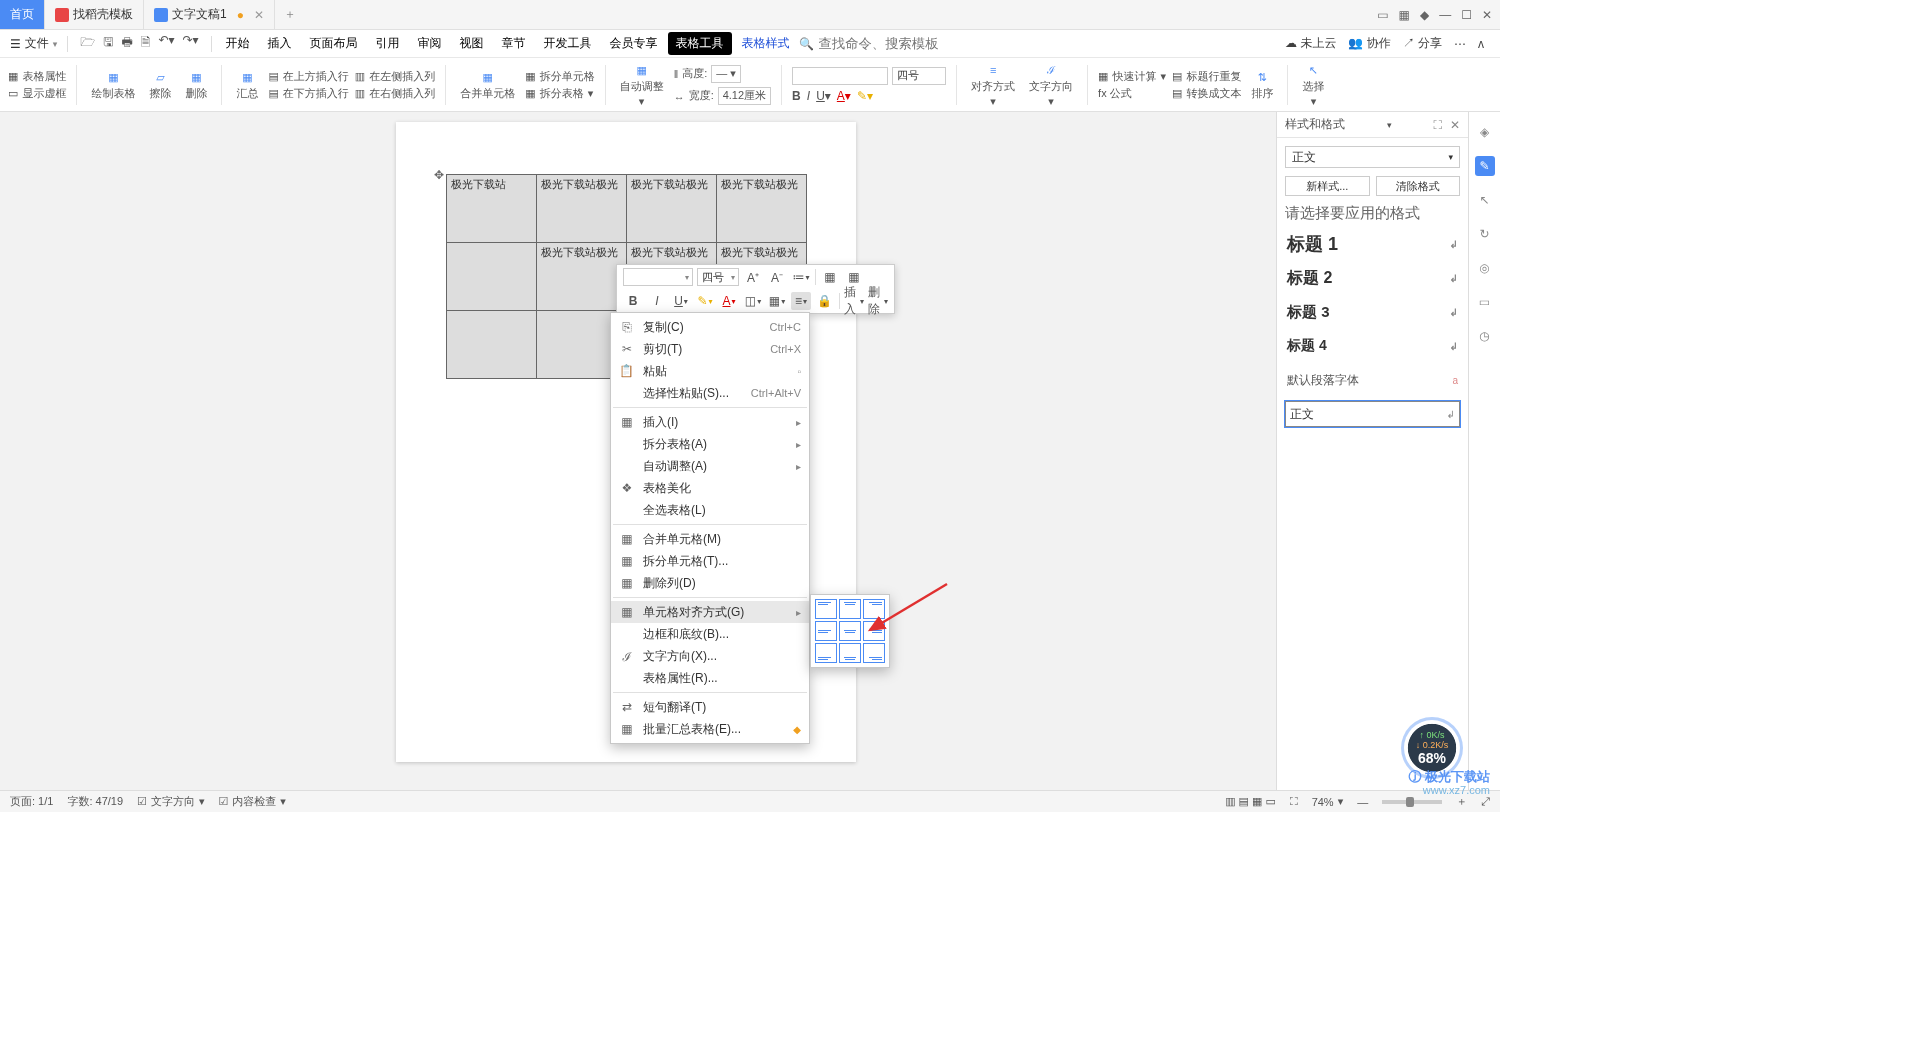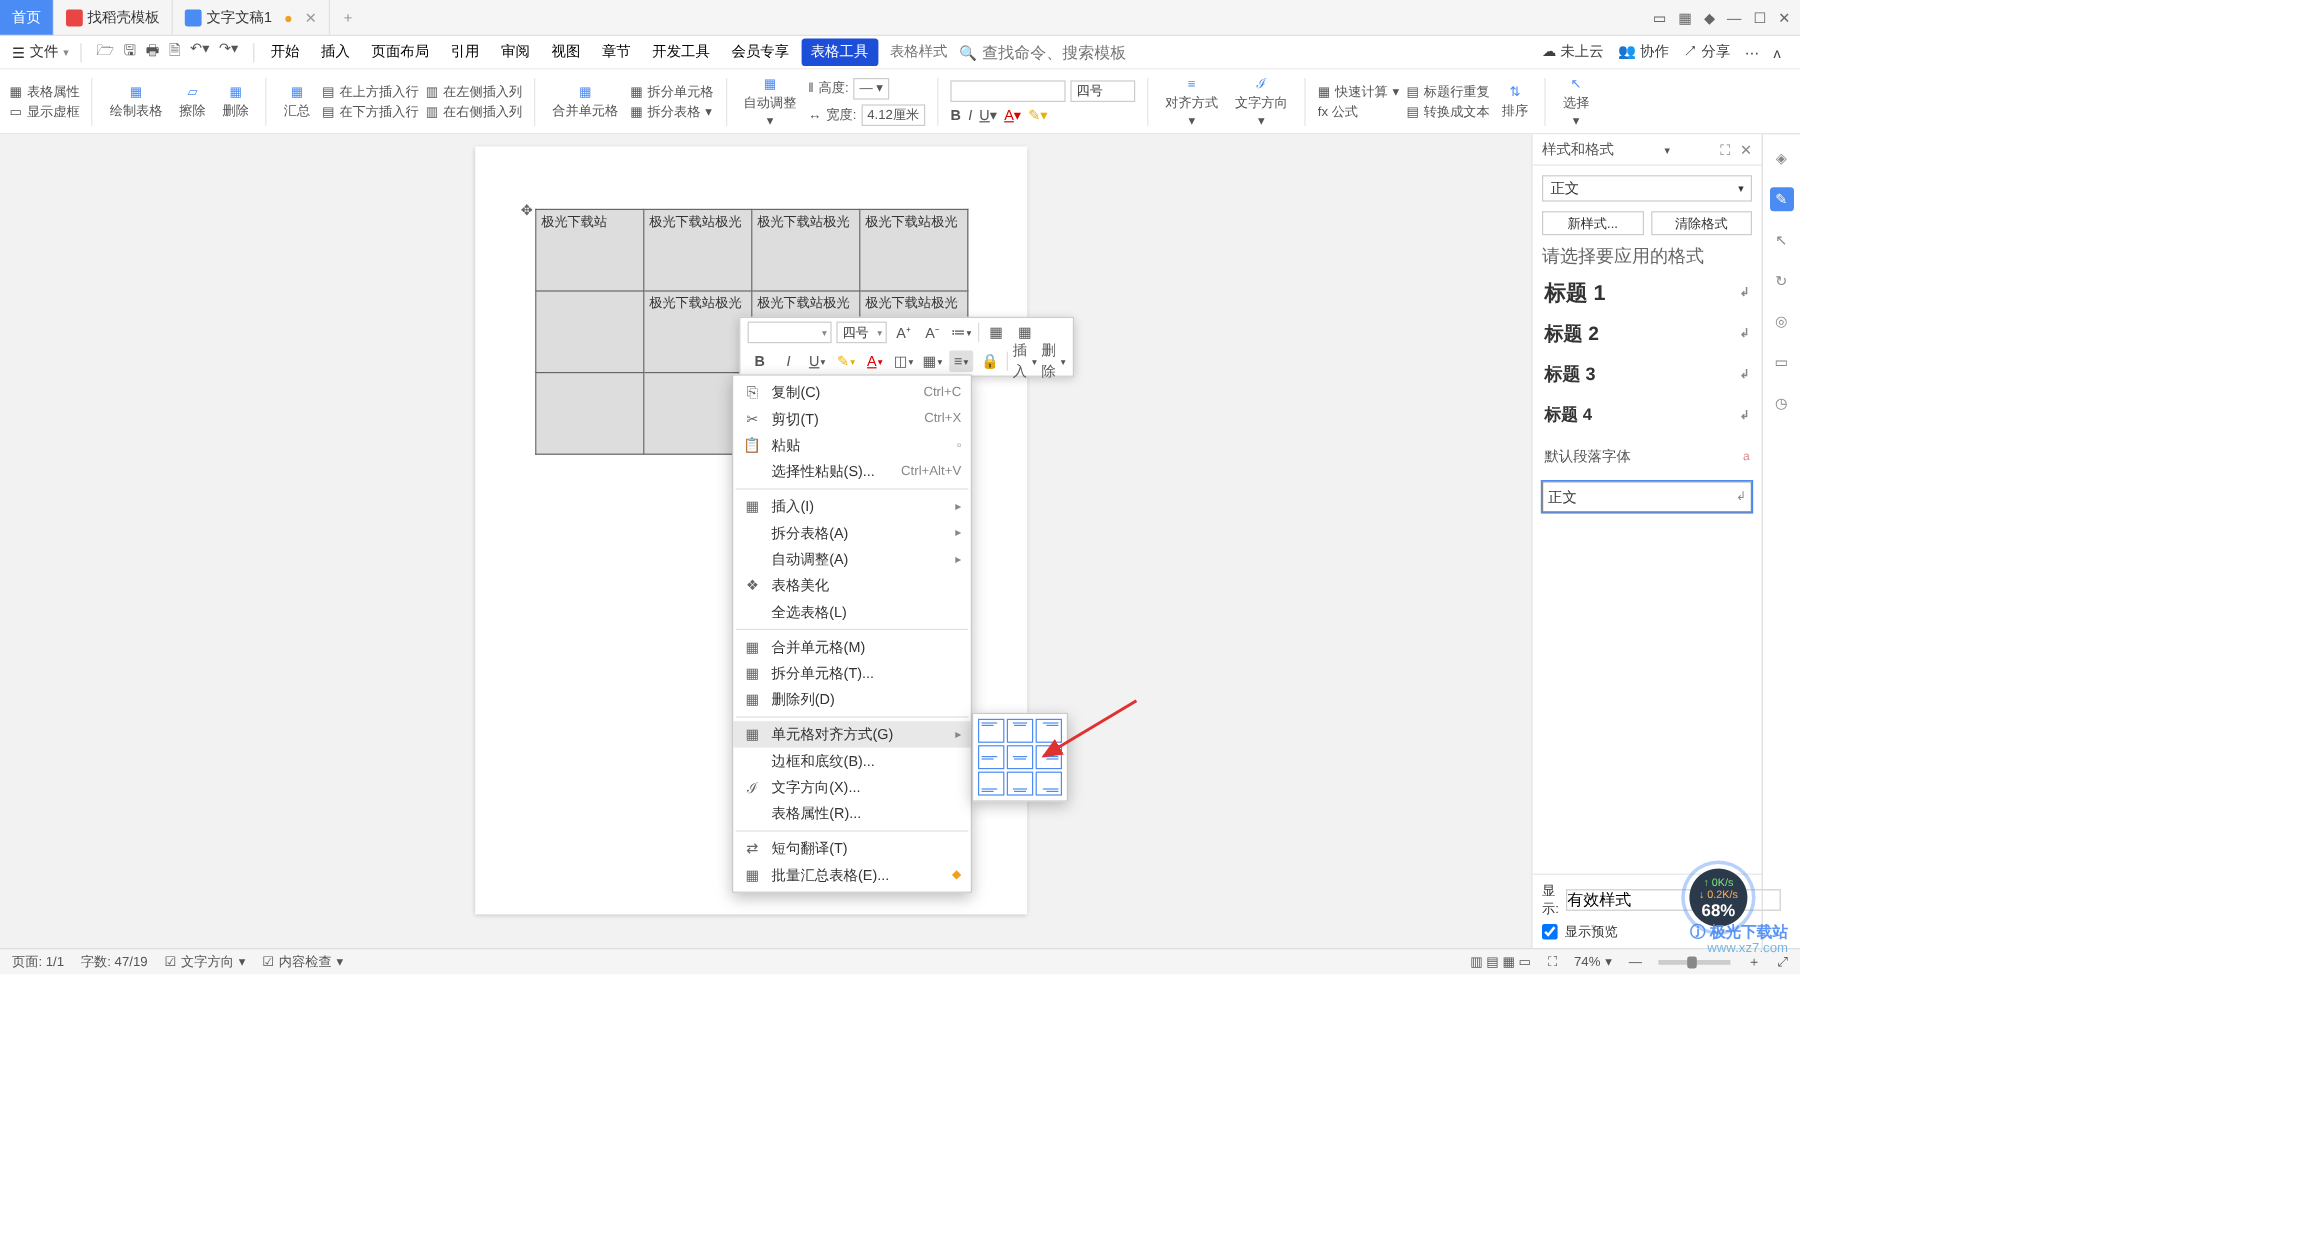--- a/index.html
+++ b/index.html
@@ -17,22 +17,22 @@
 .titlebar-spacer { flex: 1; }
 .titlebar-right { display: flex; align-items: center; gap: 10px; padding: 0 8px; color: #666; }
 .titlebar-right span { cursor: pointer; }
 
 
 .menubar { height: 28px; display: flex; align-items: center; padding: 0 6px; gap: 2px; border-bottom: 1px solid #e8e8e8; background: #fff; }
 .file-menu { display: flex; align-items: center; gap: 4px; padding: 0 4px; }
 .menubar .grp-icons { display: flex; gap: 8px; color: #555; padding: 0 6px; }
 .menubar .sep { width: 1px; height: 16px; background: #ddd; margin: 0 4px; }
 .menu-item { padding: 0 8px; color: #000000; cursor: pointer; }
-.menu-item.active { background: #1d4ed8; color: #fff; border-radius: 3px; padding: 3px 8px; }
-.menu-item.styles { color: #737373; }
+.menu-item.active { background: #000000; color: #fff; border-radius: 3px; padding: 3px 8px; }
+.menu-item.styles { color: #1d4ed8; }
 .menubar input { border: none; outline: none; width: 120px; color: #999; }
 .menubar .search-block { display: flex; align-items: center; gap: 4px; color: #aaa; }
 .menubar-spacer { flex: 1; }
 .menubar-right { display: flex; align-items: center; gap: 12px; color: #404040; padding-right: 10px; }
 
 
 .ribbon { height: 54px; background: #fff; display: flex; align-items: center; border-bottom: 1px solid #e0e0e0; padding: 0 8px; gap: 6px; }
 .rgrp { display: flex; flex-direction: column; align-items: center; justify-content: center; font-size: 11px; color: #555; padding: 0 4px; line-height: 1.3; }
 .rgrp .ico { width: 20px; height: 18px; display: flex; align-items: center; justify-content: center; color: #4b8bf4; }
 .rgrp-inline { display: flex; flex-direction: column; gap: 2px; font-size: 11px; color: #555; }
@@ -379,30 +379,20 @@
         </div>
       <div class="sp-style dft">
           <span>默认段落字体</span>
           <span class="ret" style="color:#d88">a</span>
         </div>
       <div class="sp-style body">
           <span>正文</span>
           <span class="ret">↲</span>
         </div>
     </div>
-    <div class="sp-footer">
-      <div class="row">
-          <span>显示:</span>
-          <input type="text" value="有效样式" style="">
-        </div>
-      <div class="row">
-          <input type="checkbox" checked="" style="">
-          <span>显示预览</span>
-        </div>
-    </div>
   </div>
 
   <div class="icon-rail">
     <div class="ritem">◈</div>
     <div class="ritem active">✎</div>
     <div class="ritem">↖</div>
     <div class="ritem">↻</div>
     <div class="ritem">◎</div>
     <div class="ritem">▭</div>
     <div class="ritem">◷</div>

